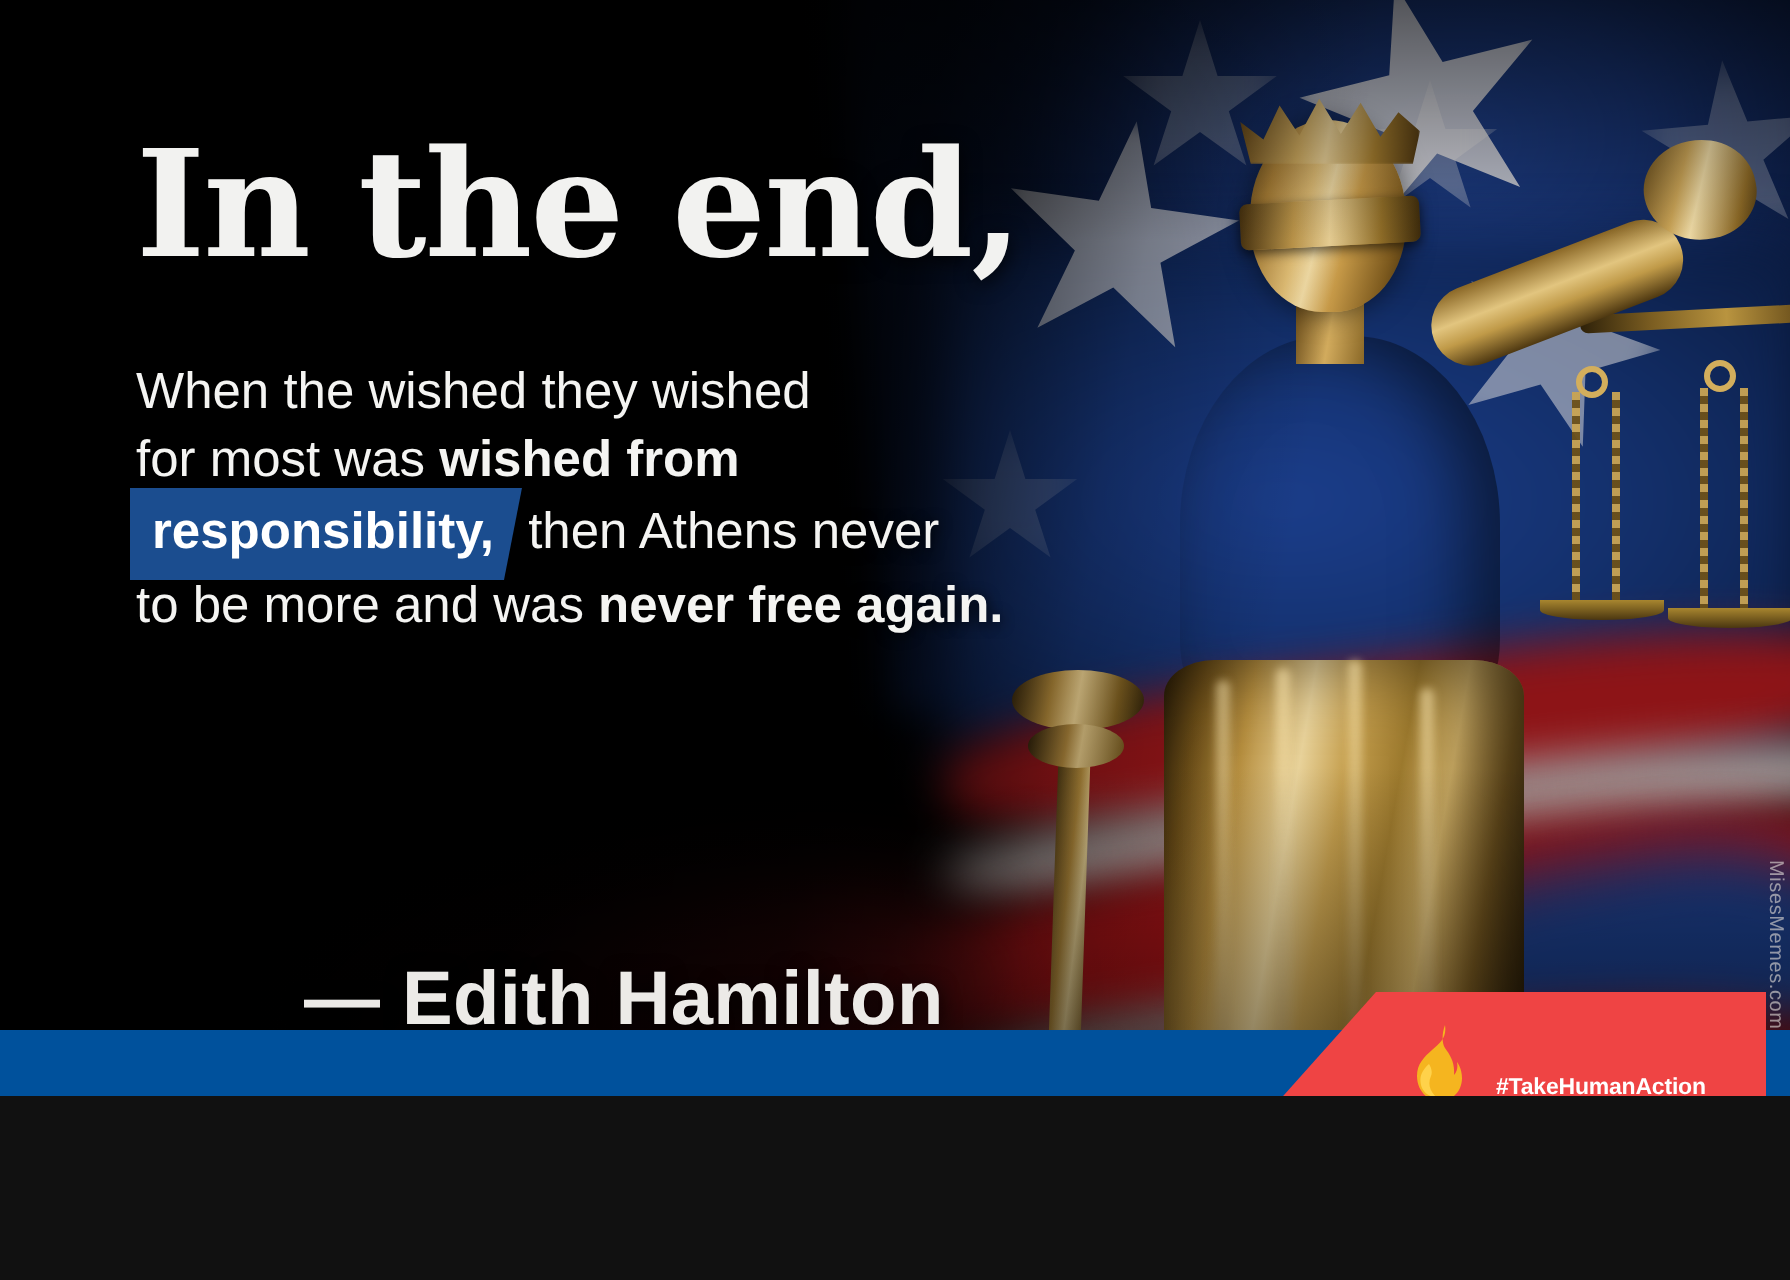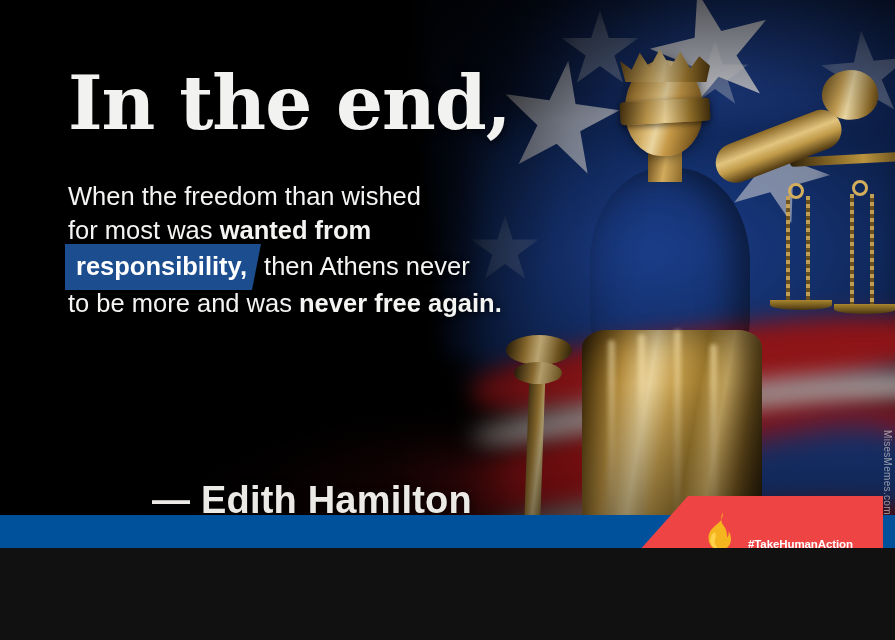--- a/index.html
+++ b/index.html
@@ -373,22 +373,22 @@
     <div class="vignette"></div>
   </div>
 
   <div class="content">
 
     <div class="headline">In the end,</div>
 
     <div class="quote-body">
       <div class="para-gap"></div>
       <p>
-        <span>When the freedom than wished</span><br>
-        <span>for most was </span><span class="b">wanted from</span><br>
+        <span>When the wished they wished</span><br>
+        <span>for most was </span><span class="b">wished from</span><br>
         <span class="hl">responsibility,</span><span> then Athens never</span><br>
         <span>to be more and was </span><span class="b">never free again.</span>
       </p>
     </div>
 
     <div class="attribution">— Edith Hamilton</div>
   </div>
 
   <div class="watermark">MisesMemes.com</div>
 

